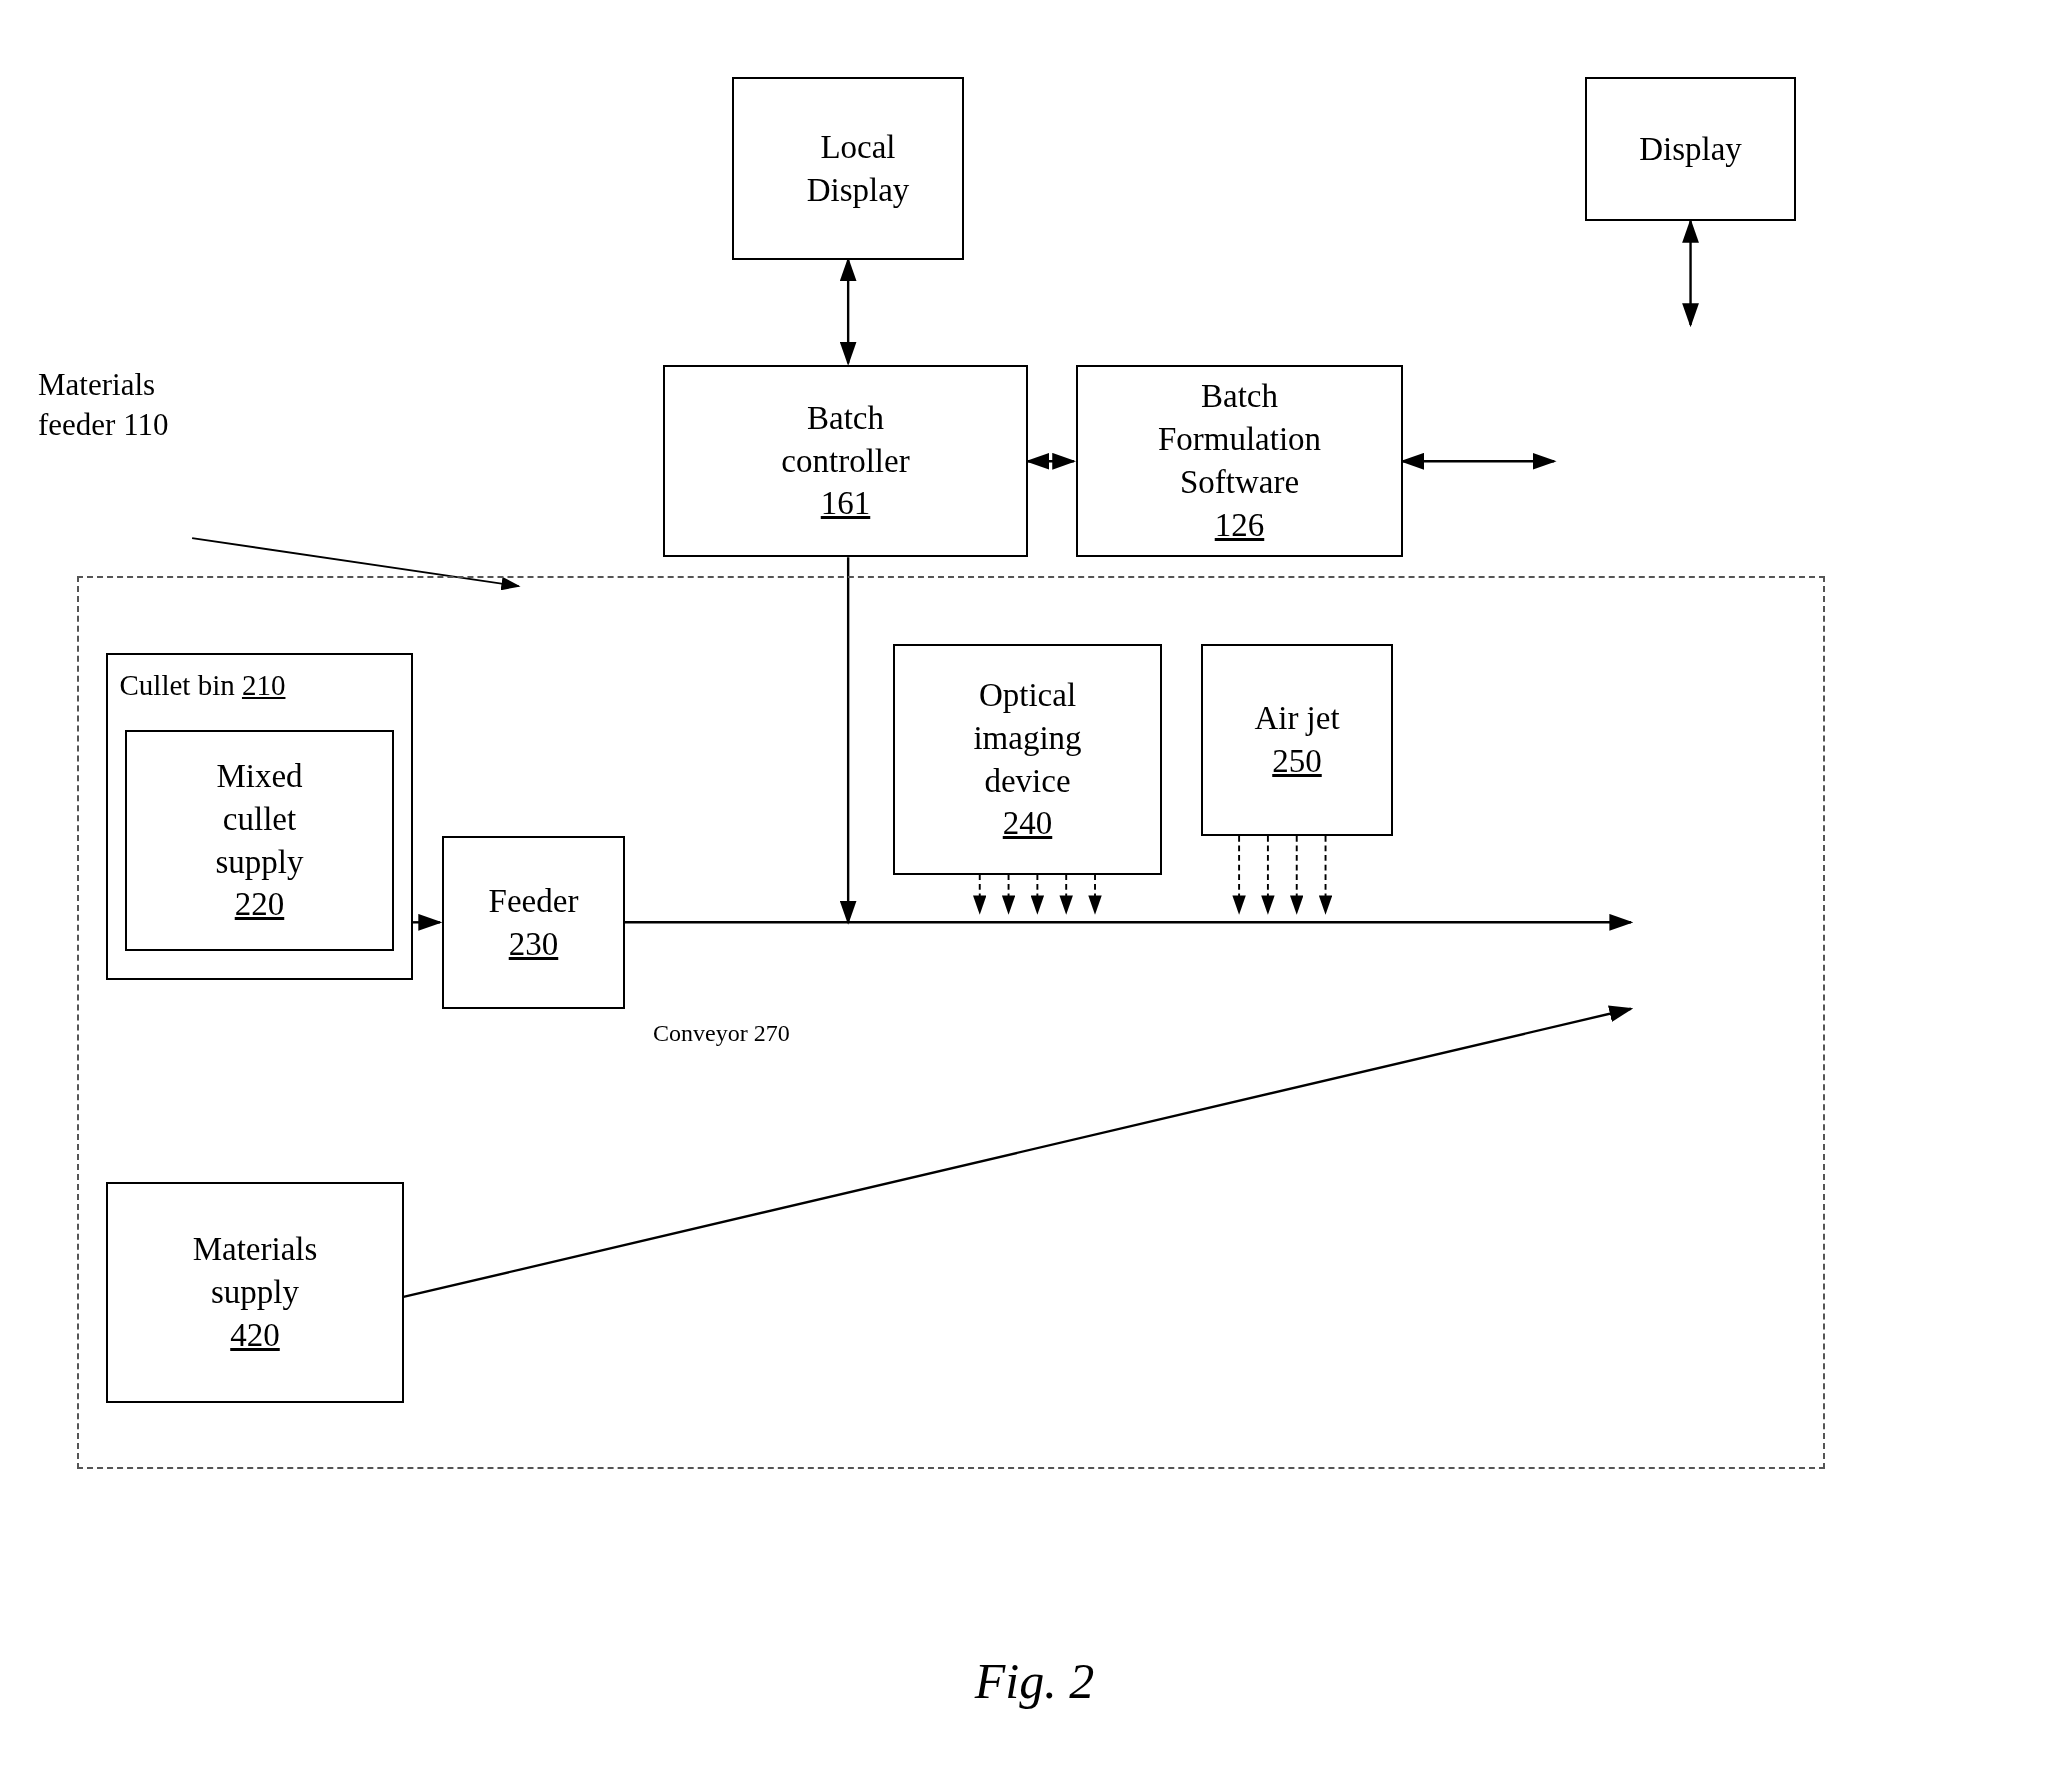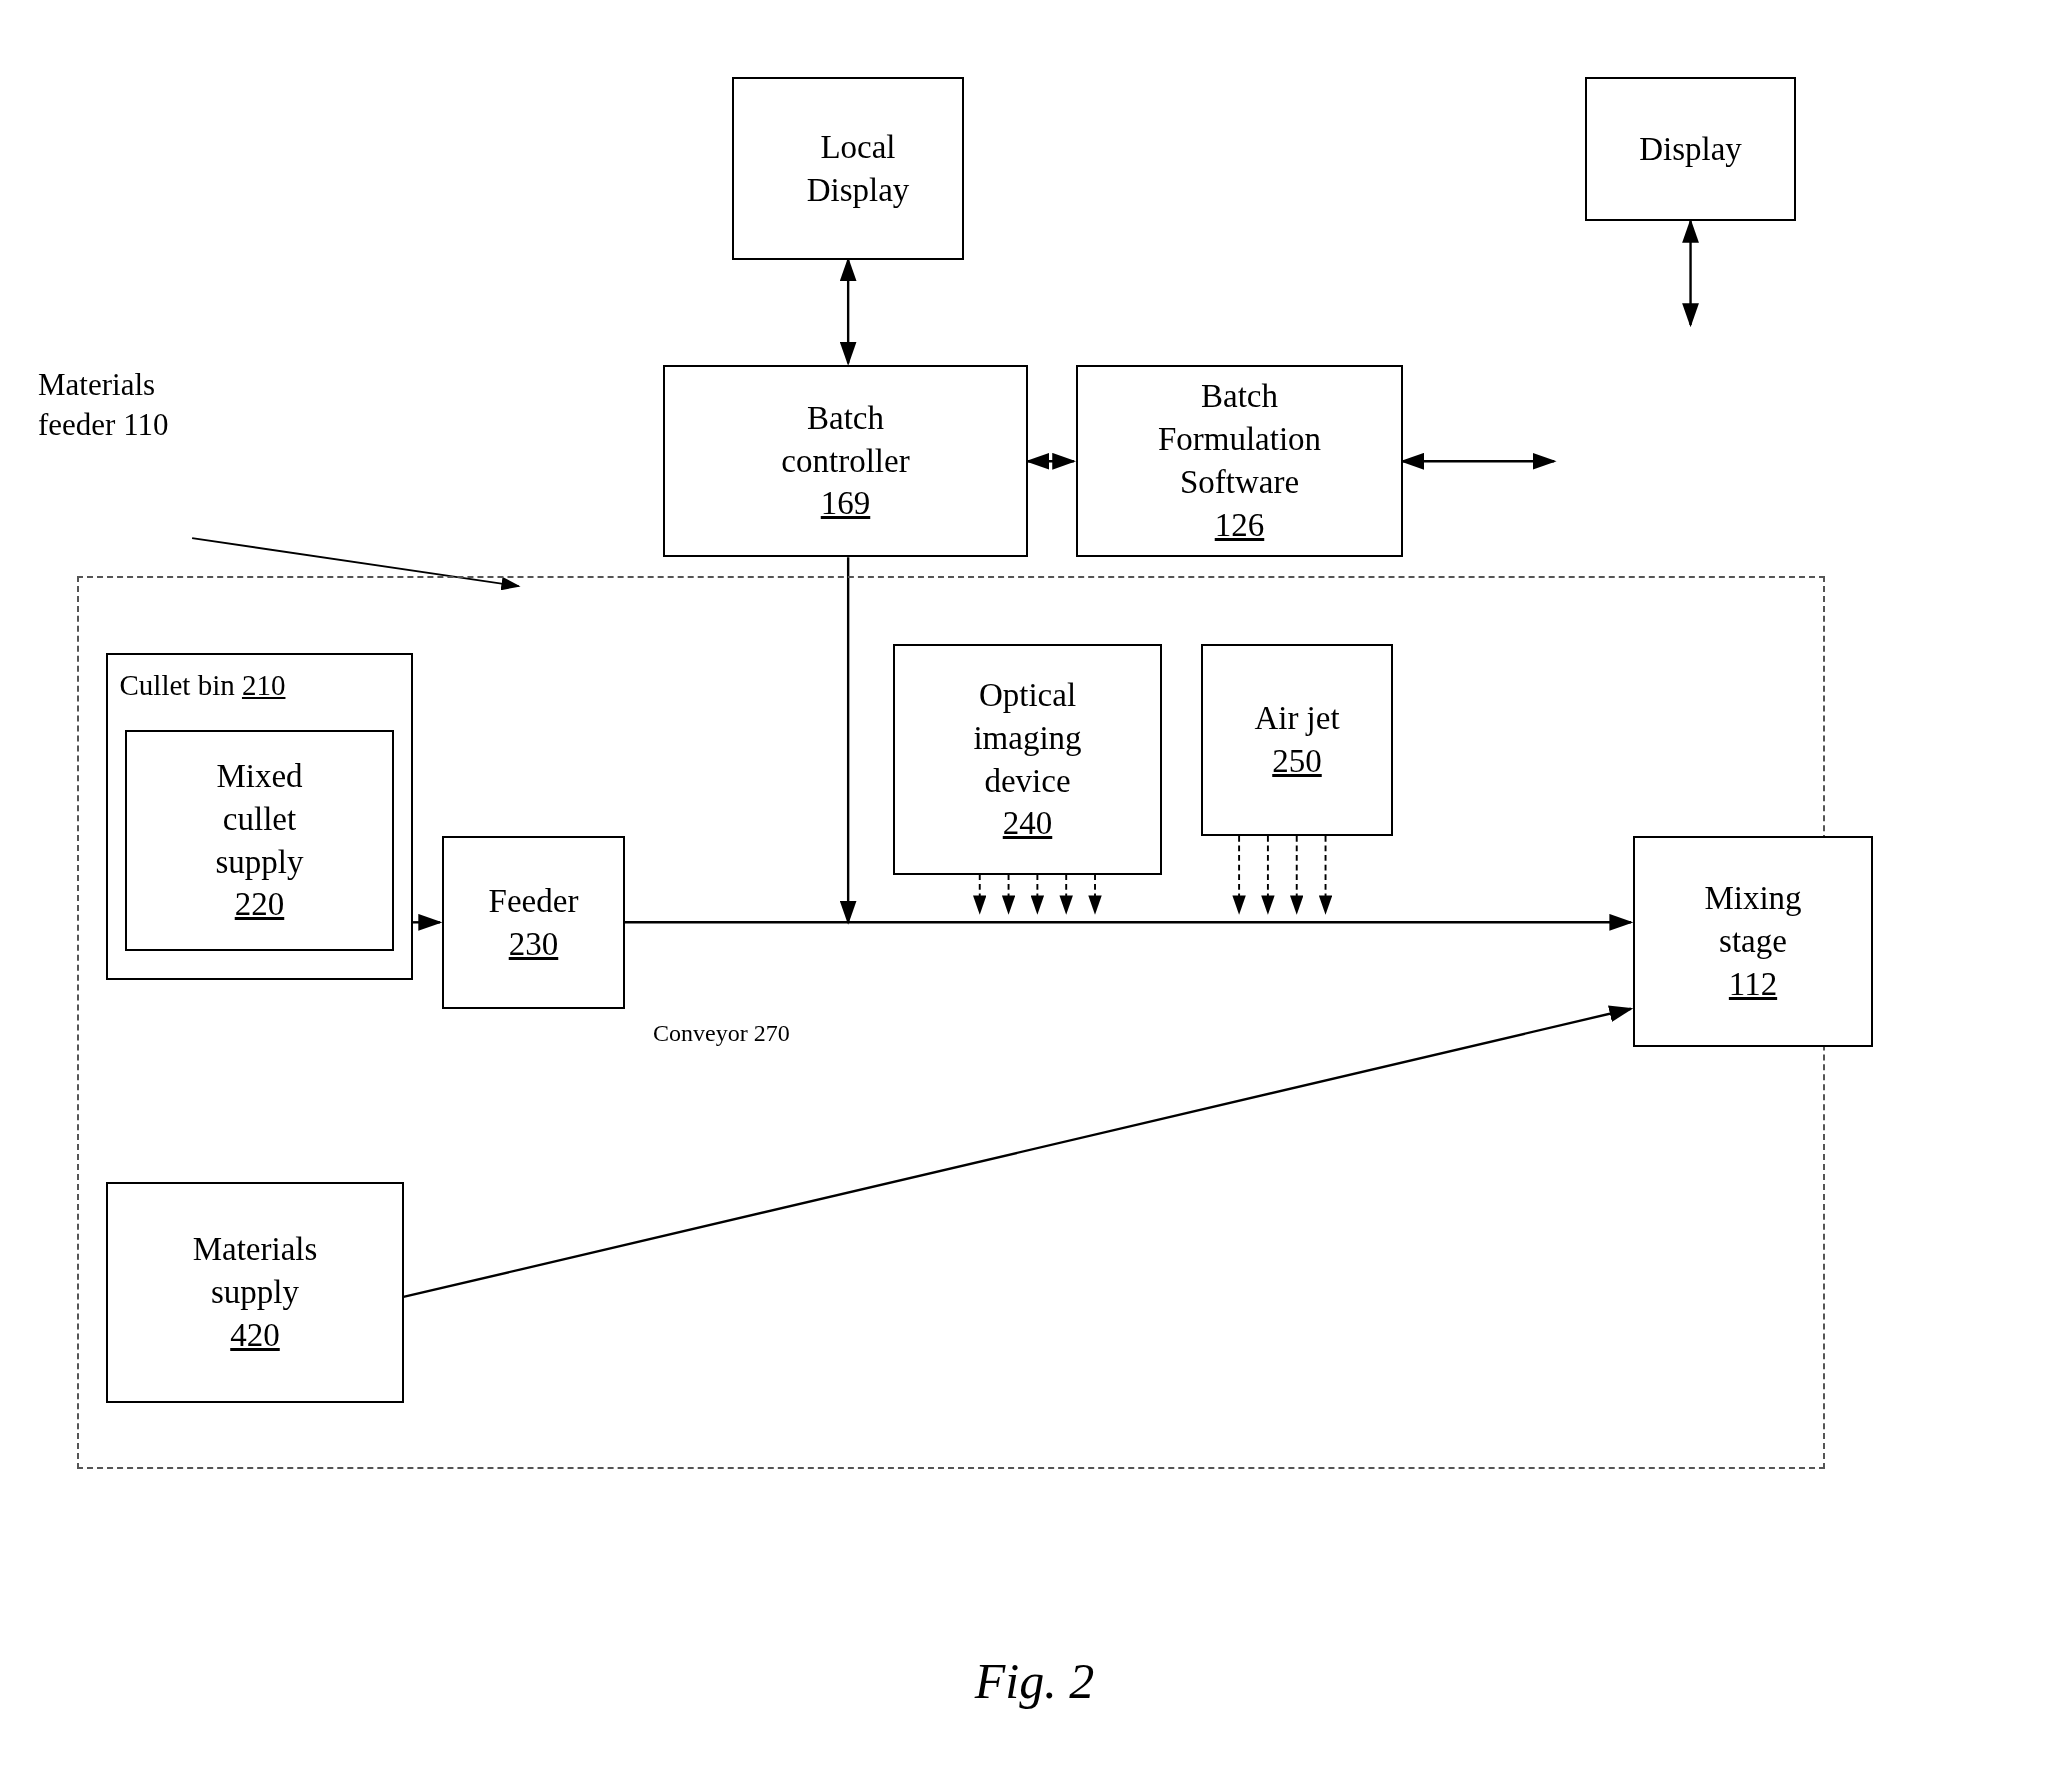--- a/index.html
+++ b/index.html
@@ -207,21 +207,21 @@
 
   <div class="box box-display-remote">
     <span>Display</span>
   </div>
 
 
   <div class="box box-batch-controller">
     <div>
       <div style="white-space:pre-line;">Batch
 controller</div>
-      <div><u>169</u></div>
+      <div><u>161</u></div>
     </div>
   </div>
 
   <div class="box box-batch-formulation">
     <div>
       <div style="white-space:pre-line;">Batch<br>Formulation<br>Software</div>
       <div><u>126</u></div>
     </div>
   </div>
 
@@ -252,26 +252,20 @@
     </div>
   </div>
 
   <div class="box box-feeder">
     <div>
       <div>Feeder</div>
       <div><u>230</u></div>
     </div>
   </div>
 
-  <div class="box box-mixing-stage">
-    <div>
-      <div style="white-space:pre-line;">Mixing<br>stage</div>
-      <div><u>112</u></div>
-    </div>
-  </div>
 
   <div class="box box-materials-supply">
     <div>
       <div style="white-space:pre-line;">Materials<br>supply</div>
       <div><u>420</u></div>
     </div>
   </div>
 
   <div class="label label-feeder110">
     <span style="white-space:pre-line;">Materials

